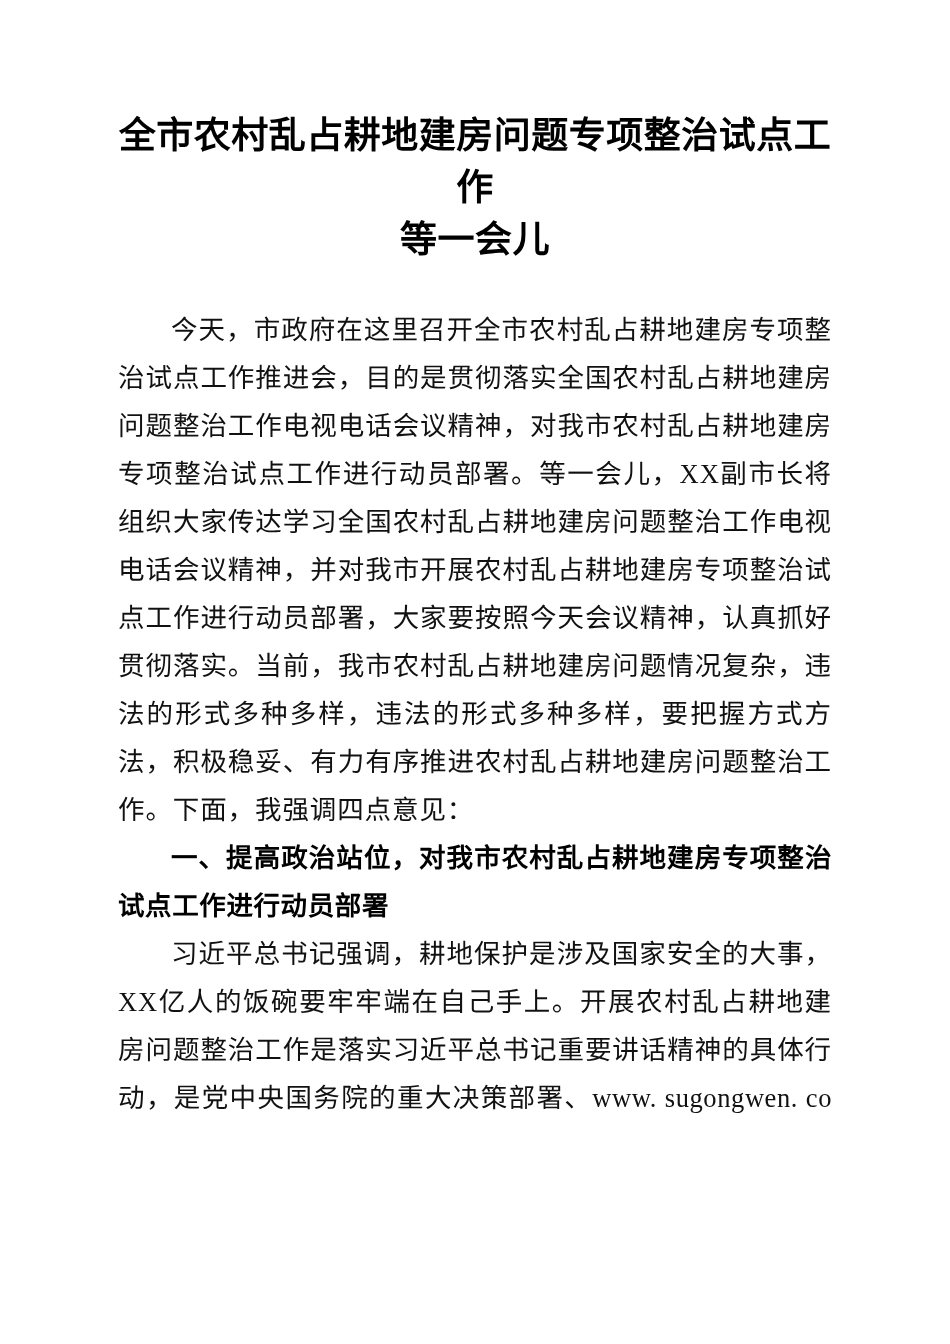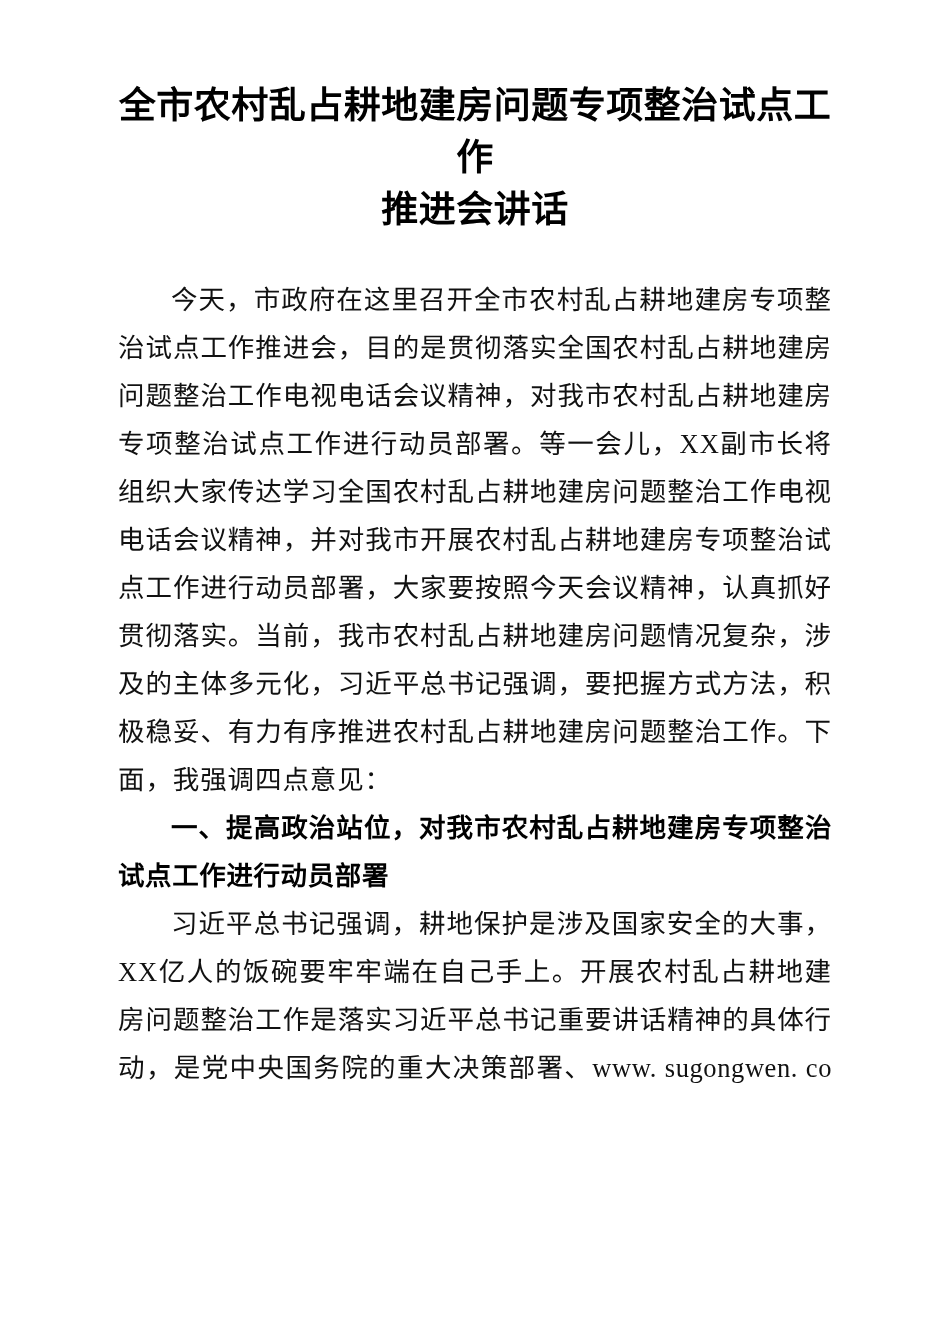--- a/index.html
+++ b/index.html
@@ -25,21 +25,21 @@
   .doc-body {
     position: absolute;
     left: 118px;
     top: 0;
     width: 714px;
   }
 
   
   .doc-title {
     margin: 0;
-    padding-top: 80px;
+    padding-top: 110px;
     text-align: center;
     font-family: "Liberation Serif", "DejaVu Serif", serif;
     font-weight: bold;
     font-size: 37px;
     line-height: 52px;
     letter-spacing: 0.5px;
     color: #000000;
     text-rendering: optimizeLegibility;
   }
 
@@ -91,26 +91,26 @@
 </style>
 </head>
 <body>
 
 <div class="page">
 
   <div class="doc-body">
 
     <h1 class="doc-title">
       <span>全市农村乱占耕地建房问题专项整治试点工作</span><br>
-      <span>推进会讲话</span>
+      <span>等一会儿</span>
     </h1>
 
     <div class="title-gap"></div>
 
-    <p class="para">今天，市政府在这里召开全市农村乱占耕地建房专项整治试点工作推进会，目的是贯彻落实全国农村乱占耕地建房问题整治工作电视电话会议精神，对我市农村乱占耕地建房专项整治试点工作进行动员部署。等一会儿，XX副市长将组织大家传达学习全国农村乱占耕地建房问题整治工作电视电话会议精神，并对我市开展农村乱占耕地建房专项整治试点工作进行动员部署，大家要按照今天会议精神，认真抓好贯彻落实。当前，我市农村乱占耕地建房问题情况复杂，涉及的主体多元化，习近平总书记强调，要把握方式方法，积极稳妥、有力有序推进农村乱占耕地建房问题整治工作。下面，我强调四点意见：</p>
+    <p class="para">今天，市政府在这里召开全市农村乱占耕地建房专项整治试点工作推进会，目的是贯彻落实全国农村乱占耕地建房问题整治工作电视电话会议精神，对我市农村乱占耕地建房专项整治试点工作进行动员部署。等一会儿，XX副市长将组织大家传达学习全国农村乱占耕地建房问题整治工作电视电话会议精神，并对我市开展农村乱占耕地建房专项整治试点工作进行动员部署，大家要按照今天会议精神，认真抓好贯彻落实。当前，我市农村乱占耕地建房问题情况复杂，违法的形式多种多样，违法的形式多种多样，要把握方式方法，积极稳妥、有力有序推进农村乱占耕地建房问题整治工作。下面，我强调四点意见：</p>
 
     <p class="section-heading">一、提高政治站位，对我市农村乱占耕地建房专项整治试点工作进行动员部署</p>
 
     <p class="para para--clipped"><span>习近平总书记强调，耕地保护是涉及国家安全的大事，XX亿人的饭碗要牢牢端在自己手上。开展农村乱占耕地建房问题整治工作是落实习近平总书记重要讲话精神的具体行动，是党中央国务院的重大决策部署、</span><span class="latin">www. sugongwen. com</span></p>
 
   </div>
 
 </div>
 
 </body></html>

